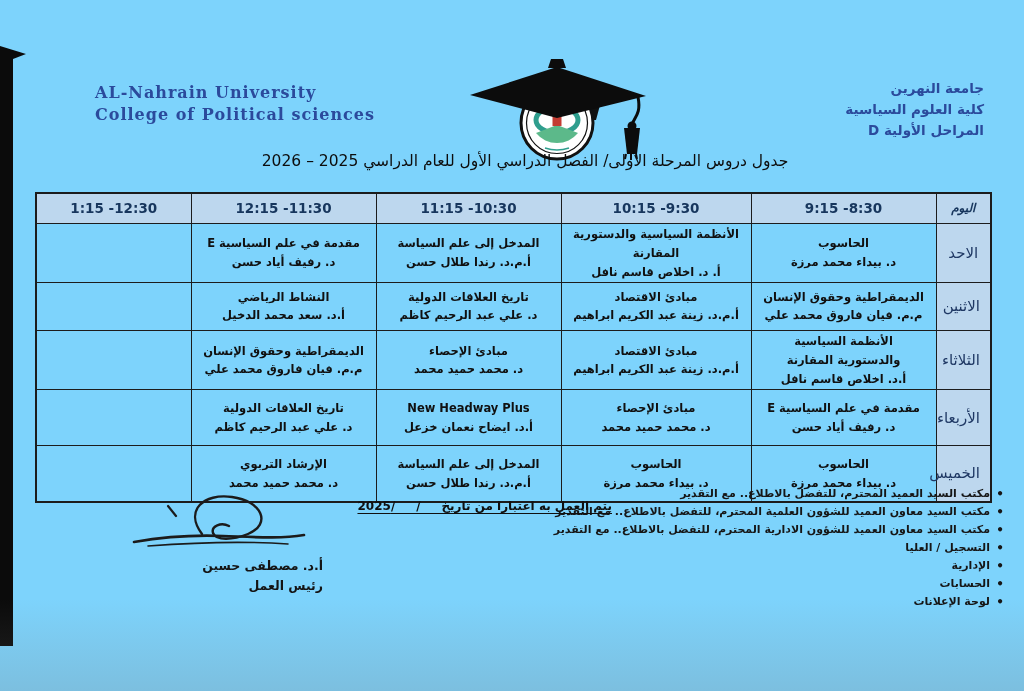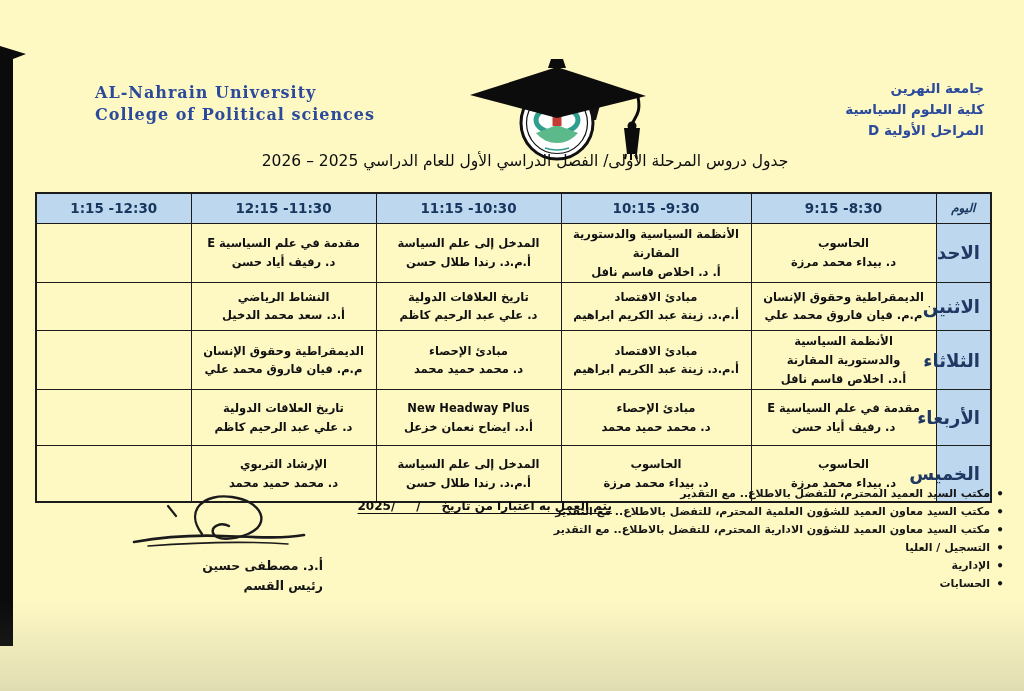--- a/index.html
+++ b/index.html
@@ -1,17 +1,17 @@
 <!DOCTYPE html>
 <html lang="ar"><head>
 <meta charset="utf-8">
 <style>
   html,body { margin:0; padding:0; background:#ffffff; }
   .page {
-    position:relative; width:1024px; height:691px; background:#fef9c3;
+    position:relative; width:1024px; height:691px; background:#7dd3fc;
     overflow:hidden; font-family:"DejaVu Sans", sans-serif; color:#111;
   }
   * { box-sizing:border-box; }
 
   
   .scan-strip { position:absolute; left:0; top:50px; width:13px; height:596px; background:#0b0b0b; }
   .scan-wedge { position:absolute; left:0; top:46px; width:26px; height:18px; background:#0b0b0b;
                 clip-path:polygon(0 0, 100% 45%, 0 100%); }
   .bottom-shade { position:absolute; left:0; right:0; bottom:0; height:92px;
                   background:linear-gradient(to bottom, rgba(120,120,120,0) 0%, rgba(120,120,120,0.22) 100%); }
@@ -29,21 +29,21 @@
 
   
   table.schedule { position:absolute; left:35px; top:192px; width:955px;
                    border-collapse:collapse; table-layout:fixed; direction:rtl;
                    border:2px solid #1c1c1c; }
   table.schedule th, table.schedule td {
     border:1.5px solid #1c1c1c; text-align:center; vertical-align:middle; padding:1px 10px;
   }
   th.time-h { background:#bdd7ee; color:#17365d; font-size:13.5px; font-weight:bold; }
   th.day-h  { background:#bdd7ee; color:#17365d; font-size:12px;  font-weight:bold;font-style:italic; }
-  td.day    { background:#bdd7ee; color:#1f3864; font-size:18px; font-weight:bold; }
+  td.day    { background:#bdd7ee; color:#1f3864; font-size:15px; font-weight:normal; }
   td.slot .course  { font-size:11.5px; font-weight:bold; line-height:1.7; color:#101010; direction:rtl; }
   td.slot .teacher { font-size:11.5px; font-weight:bold; line-height:1.5; color:#101010; direction:rtl; }
   .ltr { direction:ltr; unicode-bidi:embed; }
 
   
   .notes { position:absolute; right:14px; top:481px; width:470px; direction:rtl; text-align:right; }
   .notes ul { list-style:none; margin:4px; padding:0; }
   .notes li { position:relative; padding-right:16px; font-size:11px; font-weight:bold;
               color:#161616; line-height:18px; }
   .notes li::before { content:"•"; position:absolute; right:2px; top:0; font-size:12px; }
@@ -219,33 +219,34 @@
     </table>
 
   <div class="notes">
     <ul>
       <li>مكتب السيد العميد المحترم، للتفضل بالاطلاع.. مع التقدير</li>
       <li>مكتب السيد معاون العميد للشؤون العلمية المحترم، للتفضل بالاطلاع.. مع التقدير</li>
       <li>مكتب السيد معاون العميد للشؤون الادارية المحترم، للتفضل بالاطلاع.. مع التقدير</li>
       <li>التسجيل / العليا</li>
       <li>الإدارية</li>
       <li>الحسابات</li>
+      <li>لوحة الإعلانات</li>
     </ul>
   </div>
 
   <div class="effective-note">يتم العمل به اعتبارا من تاريخ     /     /2025</div>
 
   <div class="scribble">
     <svg width="185" height="74" viewBox="0 0 185 74">
       <g fill="none" stroke="#1b1b1b" stroke-linecap="round">
         <path d="M6 54 C 35 49 70 47 95 48 C 125 49 152 51 176 47" stroke-width="2.6"></path>
         <path d="M20 58 C 60 55 118 53 160 56" stroke-width="1.6"></path>
         <path d="M74 46 C 56 22 76 5 104 9 C 134 13 144 36 120 46 C 105 52 88 53 85 45 C 83 38 93 34 101 38" stroke-width="2.4"></path>
         <path d="M40 18 L48 28" stroke-width="2.2"></path>
       </g>
     </svg>
   </div>
   <div class="signer">
     <div class="name">أ.د. مصطفى حسين</div>
-    <div class="title">رئيس القسم</div>
+    <div class="title">رئيس العمل</div>
   </div>
 
 </div>
 
 </body></html>

